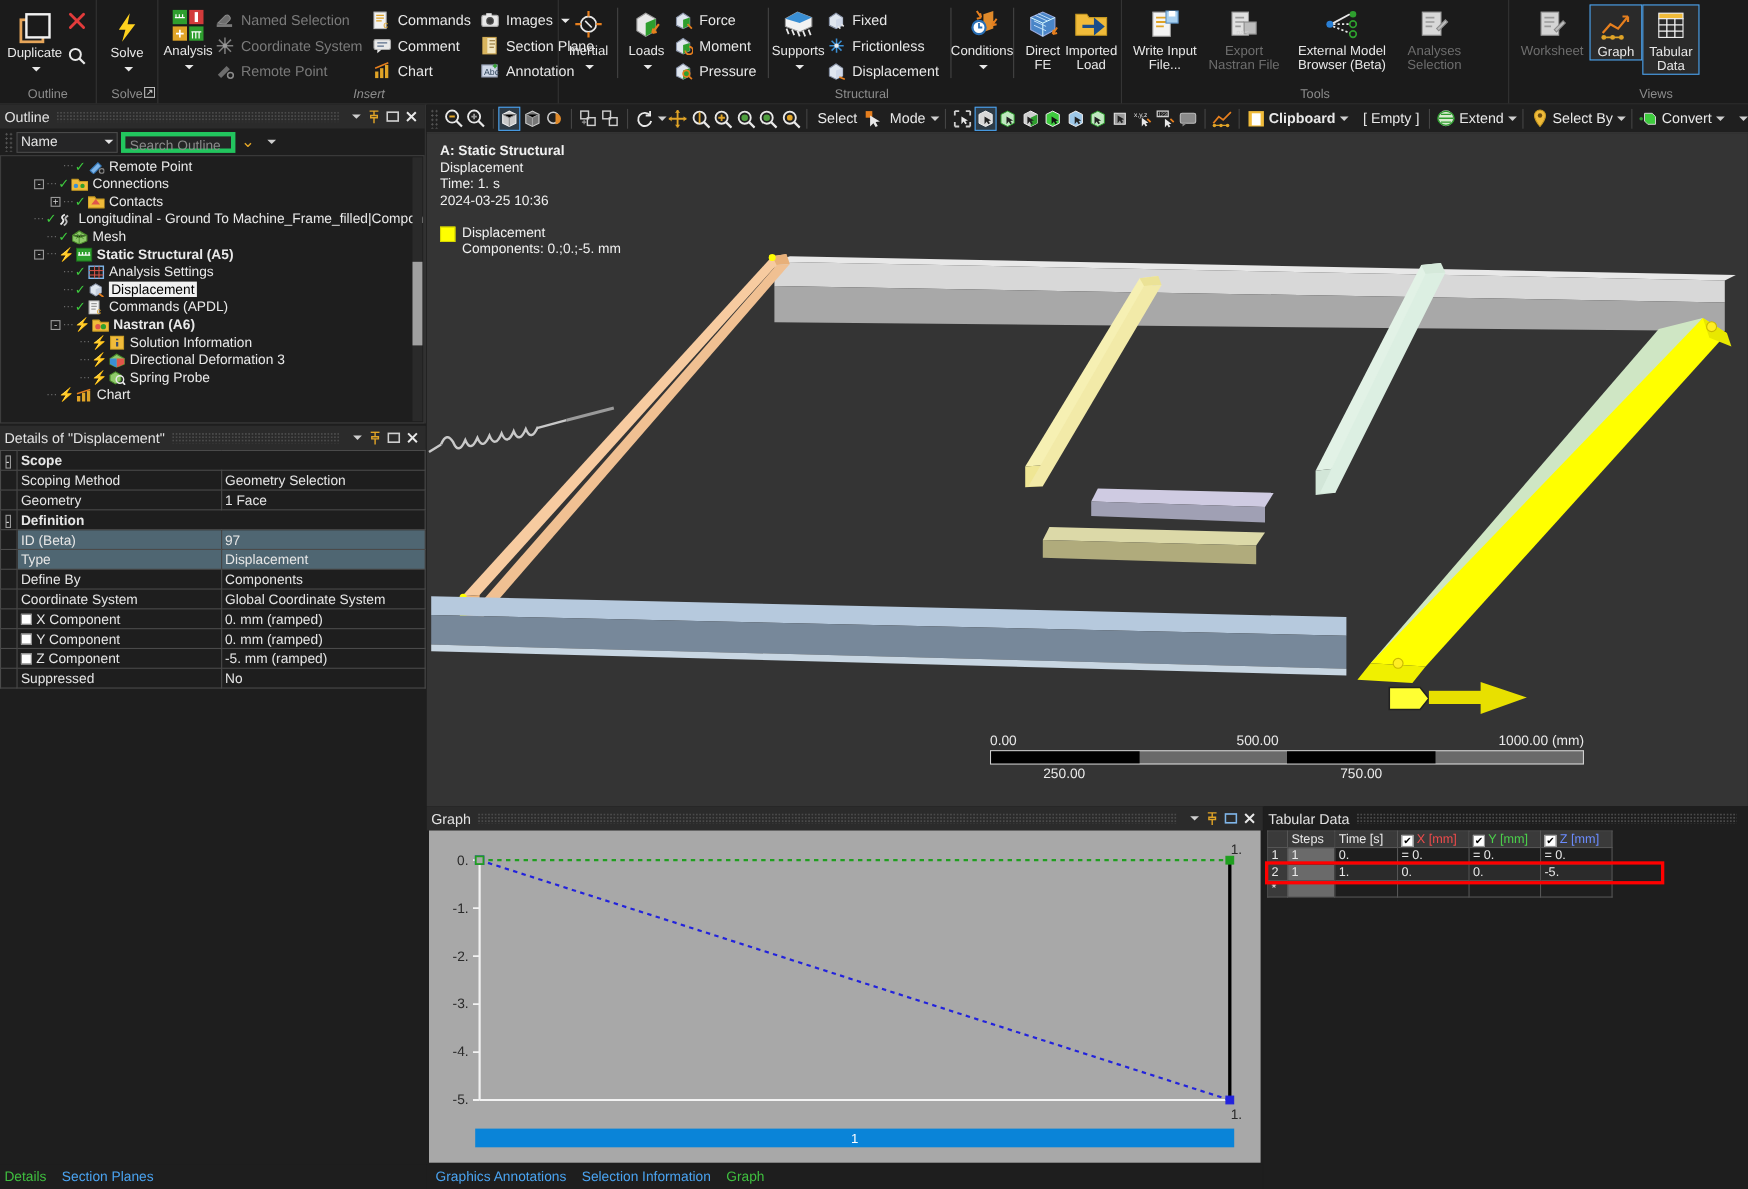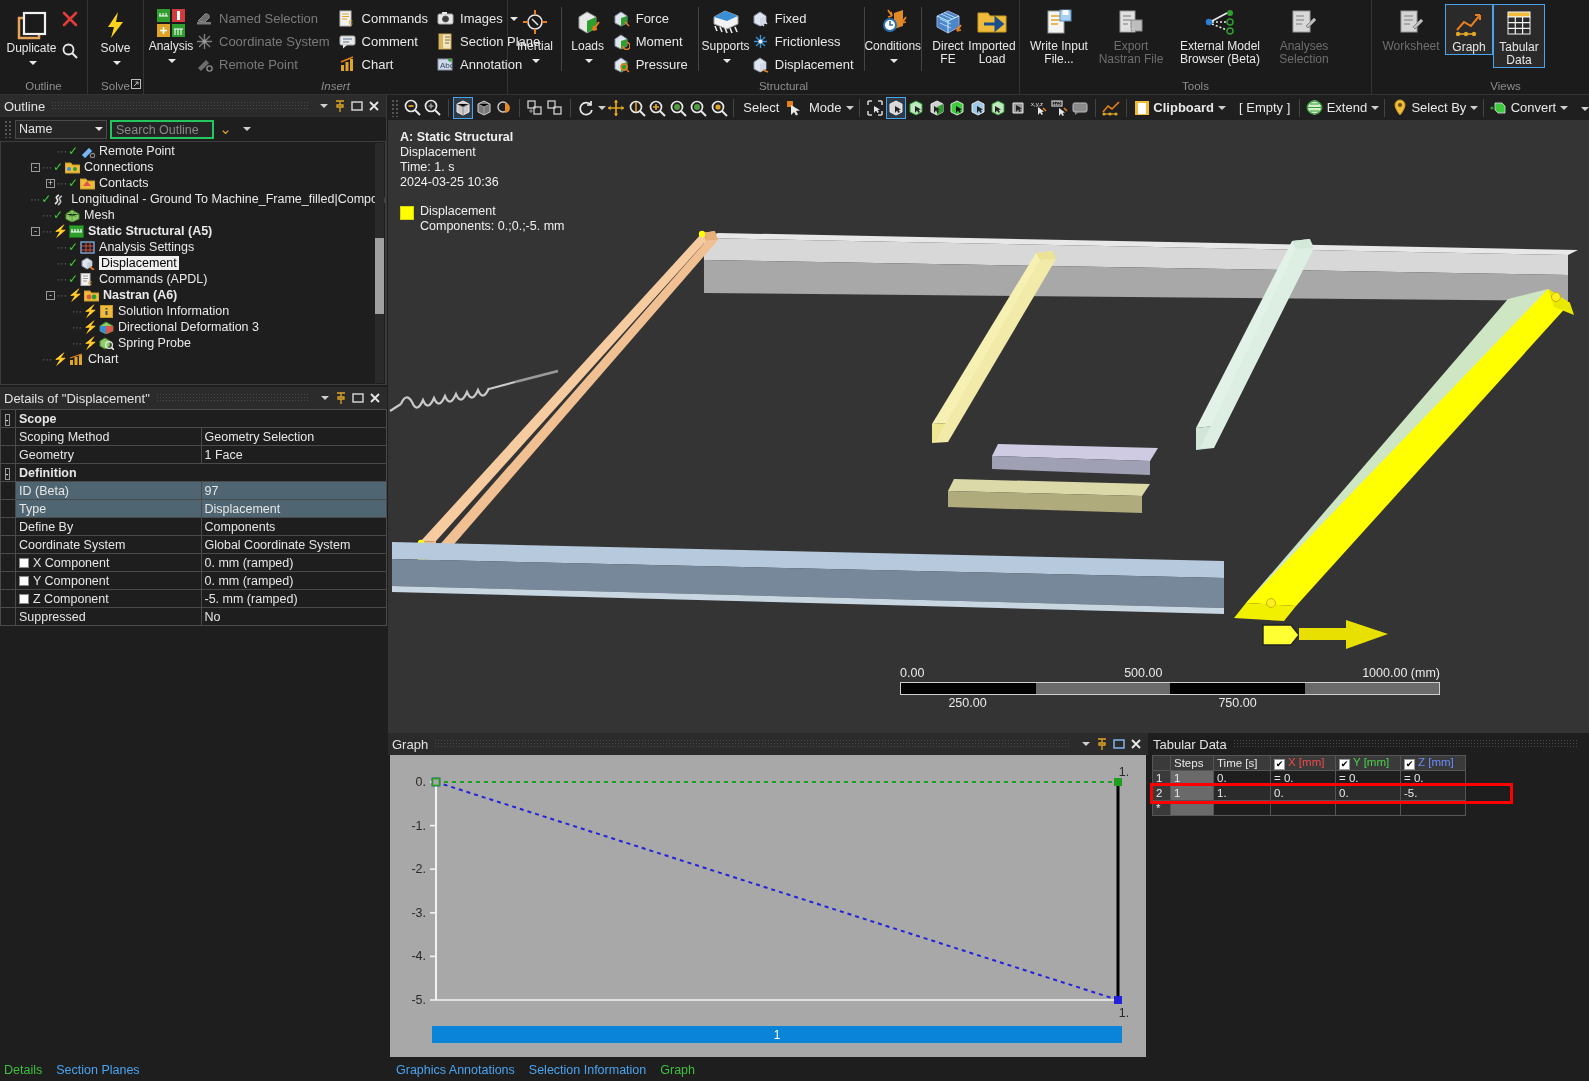--- a/index.html
+++ b/index.html
@@ -52,21 +52,21 @@
   .pwbtn{ width:17px;height:17px;display:flex;align-items:center;justify-content:center;
           color:#cfcfcf; cursor:pointer;}
   .searchrow{ height:24px; display:flex; align-items:center; gap:3px;
               padding:2px 4px; background:#1e1e1e; }
   .gripdots{ width:8px; height:18px;
      background-image:radial-gradient(#555 0.8px, transparent 0.9px);
      background-size:4px 4px; }
   .combo{ width:92px;height:19px;background:#252526;border:1px solid #4a4a4a;
           display:flex;align-items:center;padding:0 3px;font-size:12.5px;color:#e4e4e4;}
   .combo .cv{flex:1;}
-  .searchin{ width:104px;height:19px;background:#252526;border:2px solid #22c55e;
+  .searchin{ width:104px;height:19px;background:#252526;border:4px solid #22c55e;
              color:#8a8a8a;font-size:12.5px;padding:0 4px;line-height:17px;}
   .treewrap{ position:absolute; left:0; top:46px; right:0; bottom:0; overflow:hidden;
              border:1px solid #3d3d3d; background:#1e1e1e; }
   .tnode{ height:16px; display:flex; align-items:center; font-size:12.5px;
           white-space:nowrap; color:#e9e9e9; }
   .tnode .dotline{ color:#6a6a6a; font-size:10px; letter-spacing:1px; }
   .exp{ width:9px;height:9px;border:1px solid #9a9a9a;background:#1e1e1e;color:#d8d8d8;
         font-size:9px;line-height:7px;text-align:center;margin-right:2px;cursor:pointer;}
   .chk{ color:#3ecb3e; font-size:12px; margin-right:2px;}
   .bolt{ color:#ffcc22; font-size:12px; margin-right:1px;}

